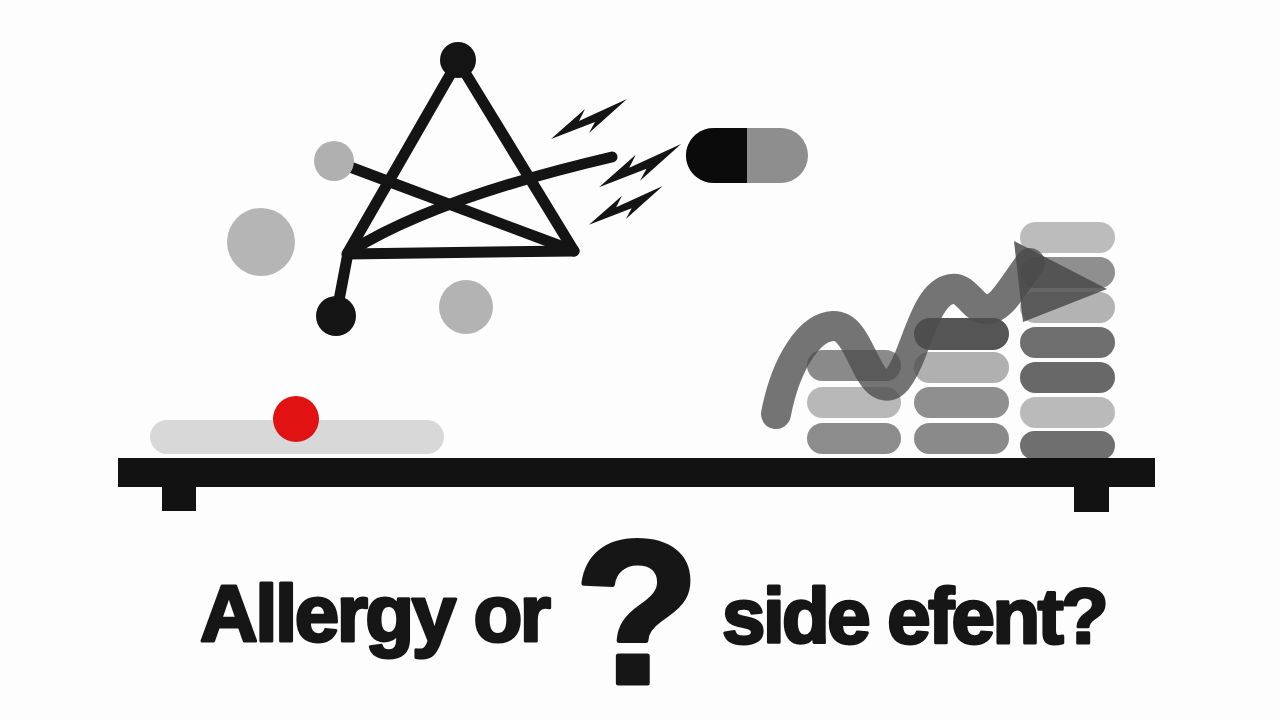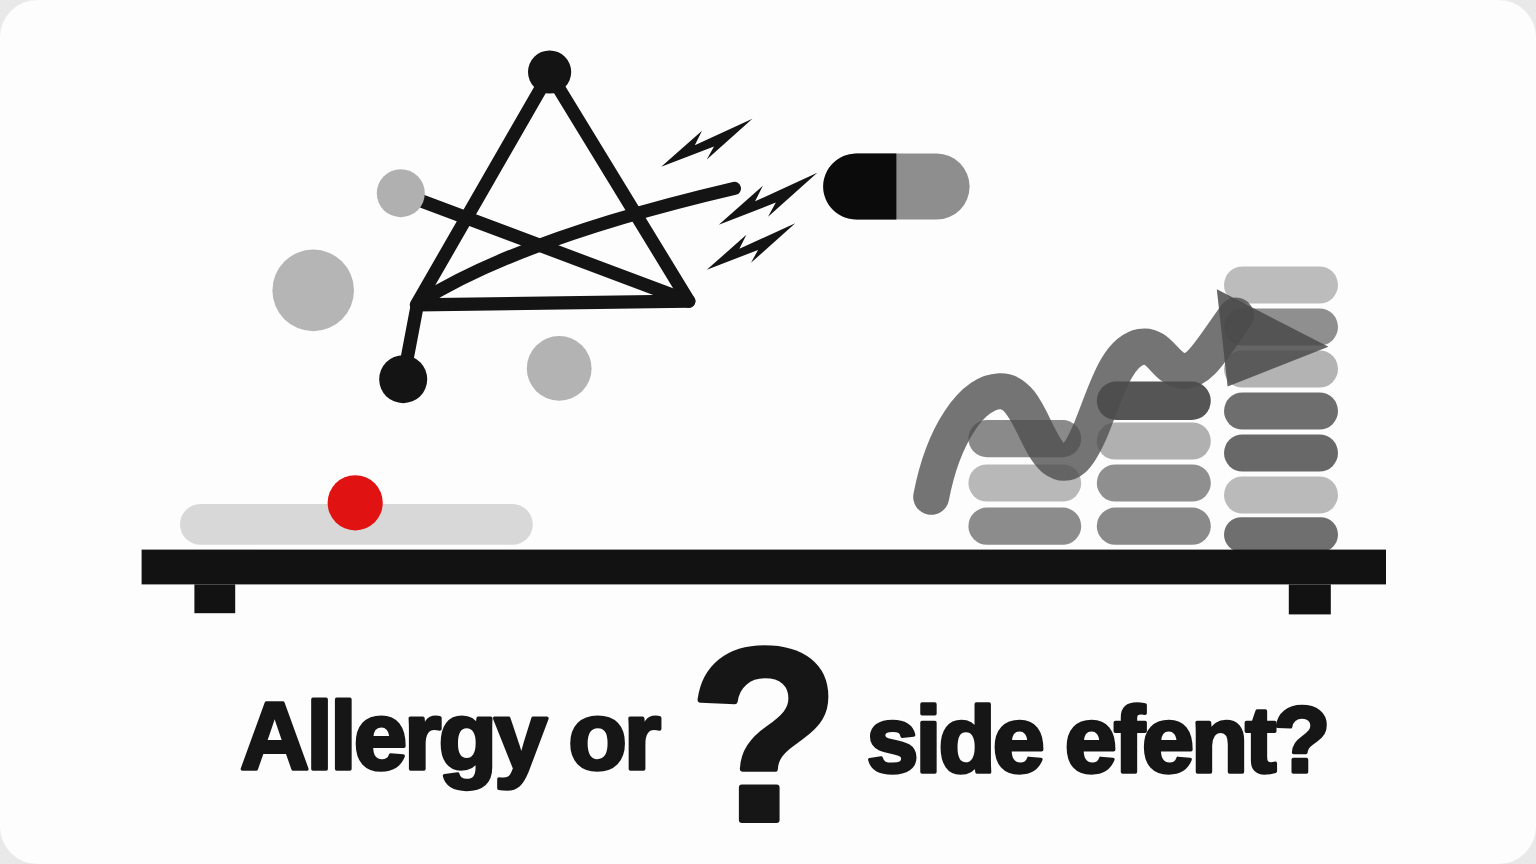--- a/index.html
+++ b/index.html
@@ -1,18 +1,18 @@
 <!DOCTYPE html>
 <html><head>
 <meta charset="utf-8">
 <style>
   html,body{margin:0;padding:0;background:#e9e9e9;}
   .stage{
     position:relative;width:1280px;height:720px;overflow:hidden;
-    background:#fdfdfd;font-family:"Liberation Sans","DejaVu Sans",sans-serif;border-radius:31px;
+    background:#fdfdfd;font-family:"Liberation Sans","DejaVu Sans",sans-serif;
   }
   .stage svg{display:block;width:1280px;height:720px;}
   .caption-text{
     font-family:"Liberation Sans","DejaVu Sans",sans-serif;
     font-weight:700;letter-spacing:-2.5px;
     paint-order:stroke;stroke-linejoin:round;
   }
   .caption-side{font-size:80px;stroke-width:3px;}
   .caption-side-r{font-size:78px;stroke-width:3px;}
   .caption-q{font-size:205px;letter-spacing:0;stroke-width:5px;}

